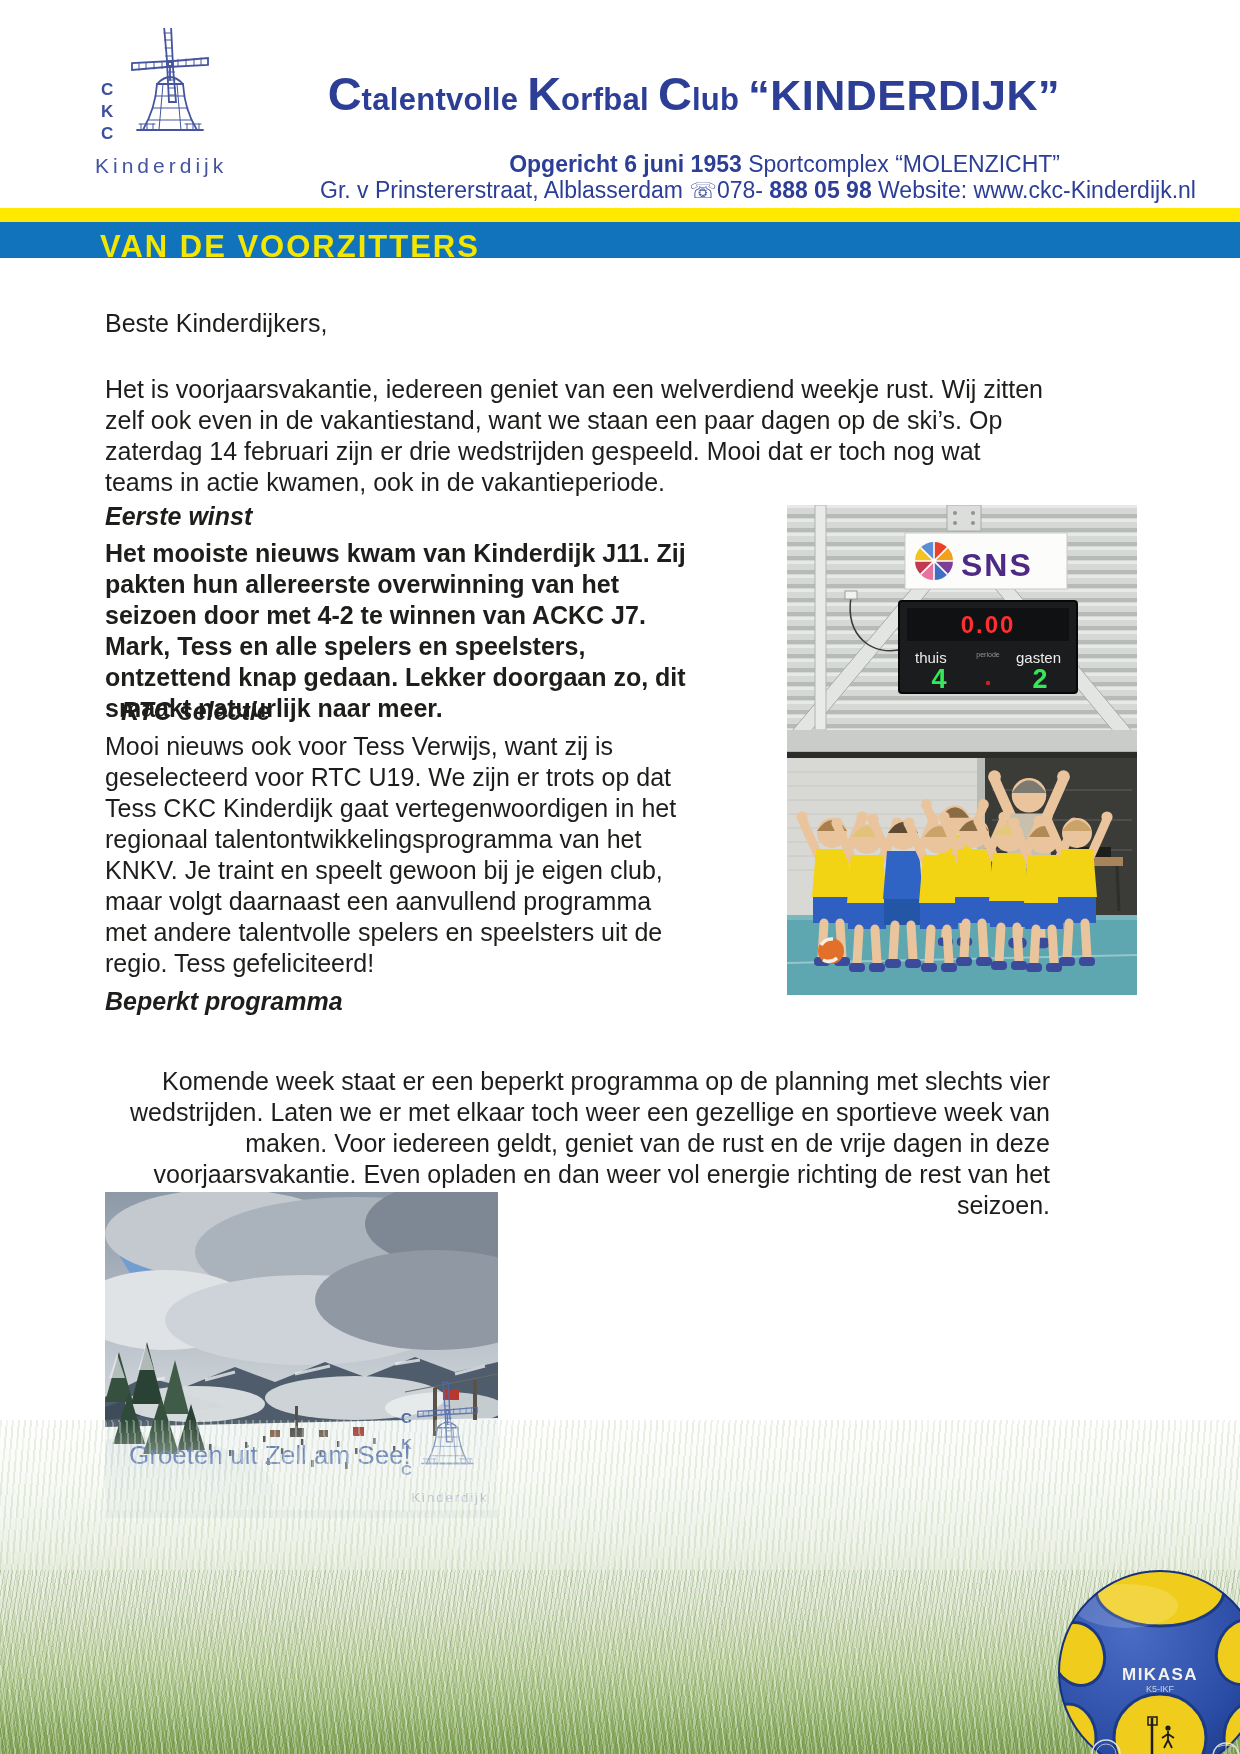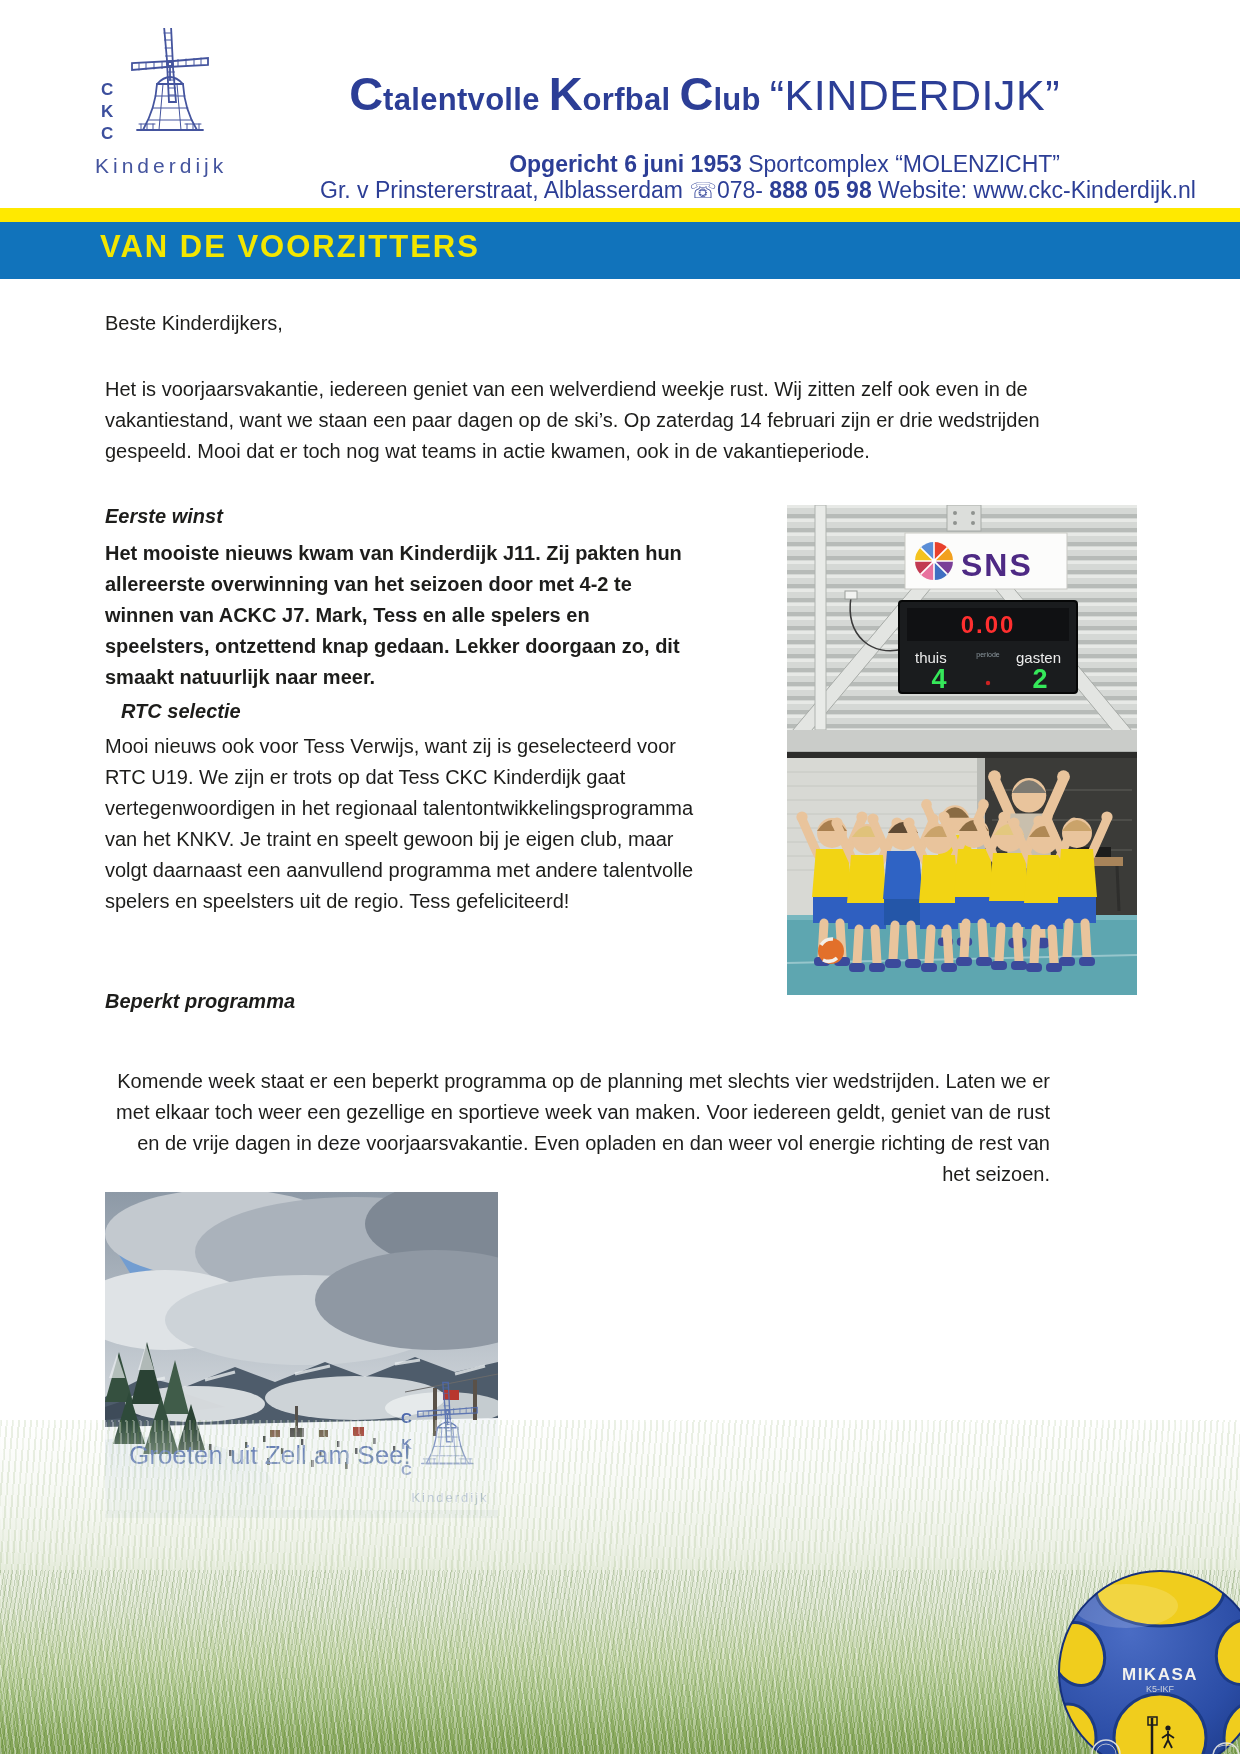--- a/index.html
+++ b/index.html
@@ -11,35 +11,35 @@
   .logo{position:absolute;left:95px;top:28px;width:150px;height:150px;color:#44549e;}
   .logo svg.mill{position:absolute;left:18px;top:0;width:126px;height:120px;}
   .logo .letters{position:absolute;left:6px;top:52px;display:flex;flex-direction:column;gap:3px;}
   .logo .letters span{font-size:17px;font-weight:bold;color:#3c4f9d;line-height:19px;}
   .logo .caption{position:absolute;left:0;bottom:0;width:150px;font-size:21px;letter-spacing:4px;color:#44549e;}
 
   .title-block{position:absolute;left:320px;top:68px;width:740px;text-align:right;color:var(--header-blue,#2c3e96);}
   .ttl-line1{line-height:52px;white-space:nowrap;}
   .ttl-big{font-size:47px;font-weight:700;}
   .ttl-sm{font-size:31px;font-weight:600;letter-spacing:.3px;}
-  .ttl-name{font-size:43px;font-weight:400;letter-spacing:.5px;}
+  .ttl-name{font-size:43px;font-weight:700;letter-spacing:.5px;}
   .ttl-line2{margin-top:20px;font-size:23px;line-height:26px;}
   .ttl-line2 .b{font-weight:bold;}
   .ttl-line3{margin-top:0;font-size:23px;line-height:26px;white-space:nowrap;}
   .ttl-line3 .b{font-weight:bold;}
   .phone-glyph{font-family:"DejaVu Sans",sans-serif;font-size:22px;}
 
   
   .stripe{position:absolute;left:0;top:208px;width:1240px;height:14px;background:var(--stripe-yellow,#ffe900);}
-  .banner{position:absolute;left:0;top:222px;width:1240px;height:57px;background:var(--band-blue,#1173bb);}
+  .banner{position:absolute;left:0;top:222px;width:1240px;height:36px;background:var(--band-blue,#1173bb);}
   .banner .t{position:absolute;left:100px;top:0;line-height:50px;font-size:31px;font-weight:bold;
              letter-spacing:2px;color:var(--banner-yellow,#f3e600);}
 
   
-  .para,.hd,.close{position:absolute;color:#1d1d1b;font-size:20px;line-height:31px;}
+  .para,.hd,.close{position:absolute;color:#1d1d1b;font-size:25px;line-height:31px;}
   .hd{font-weight:bold;font-style:italic;}
   .greeting{left:105px;top:308px;width:600px;}
   .intro{left:105px;top:374px;width:950px;}
   .s1h{left:105px;top:501px;}
   .s1p{left:105px;top:538px;width:592px;font-weight:bold;}
   .s2h{left:105px;top:696px;margin-left:16px;}
   .s2p{left:105px;top:731px;width:592px;}
   .s3h{left:105px;top:986px;}
   .s3p{left:105px;top:1066px;width:945px;text-align:right;}
   .close{left:105px;top:1550px;line-height:33px;}

